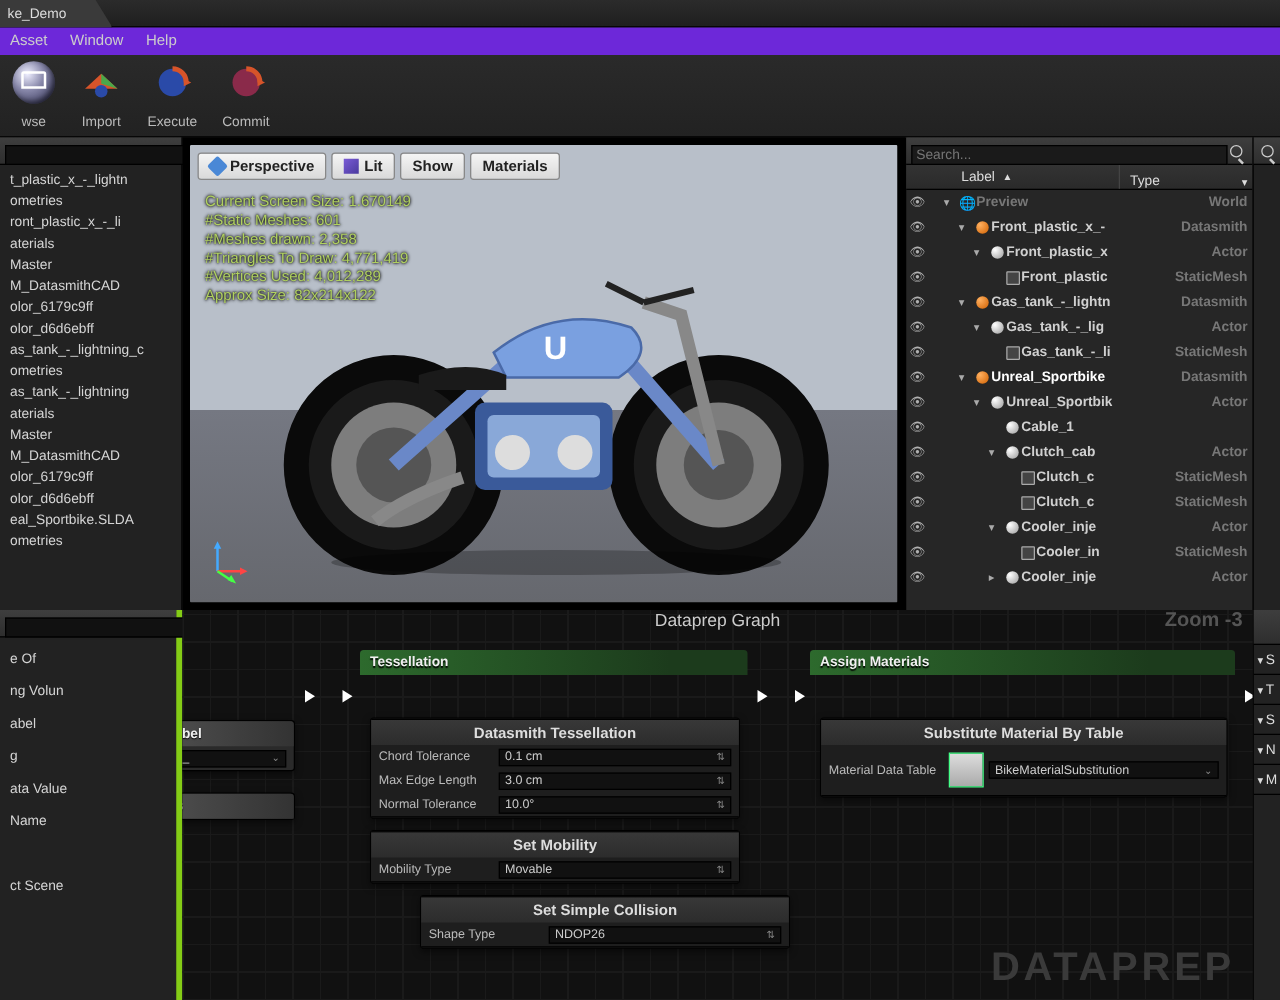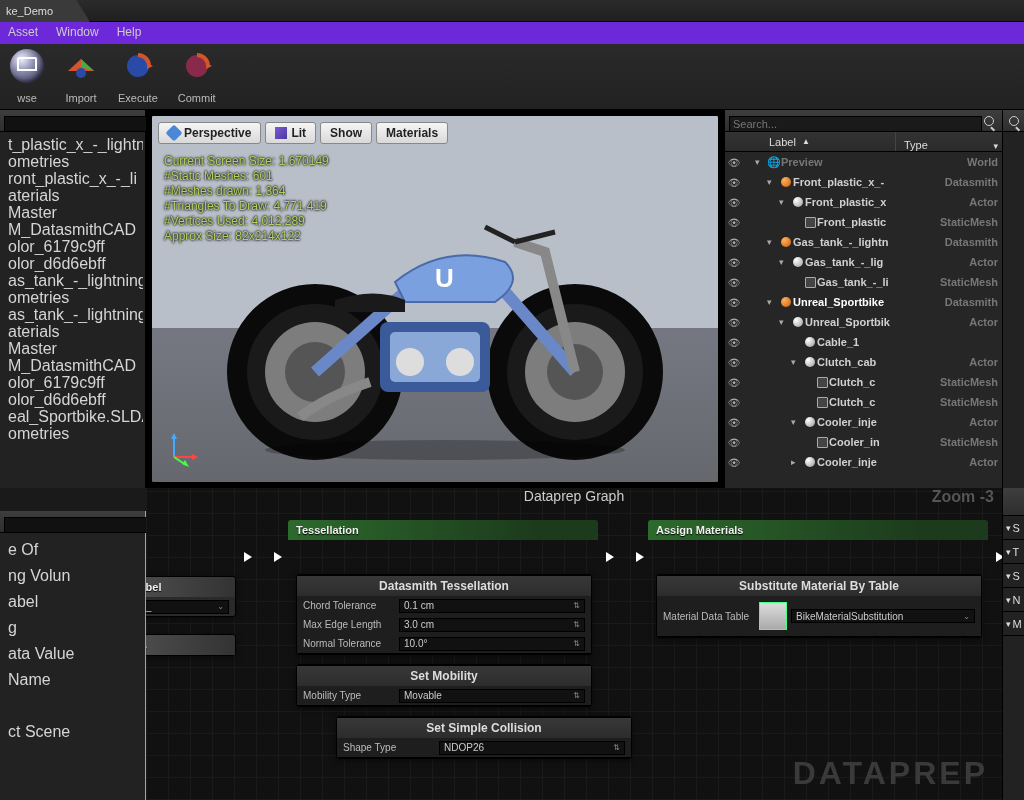--- a/index.html
+++ b/index.html
@@ -24,21 +24,21 @@
 
 
 .main { display:flex; height: 378px; }
 .leftcol { width:146px; background:#222; border-right:1px solid #000; display:flex; flex-direction:column; }
 .searchrow { height:22px; background:linear-gradient(#3e3e3e,#2e2e2e); border-bottom:1px solid #000; display:flex; padding:6px 4px; }
 .searchrow input { flex:1; background:#111; border:1px solid #000; height:16px; color:#ccc; padding:0 3px; font-size:11px; }
 .sicon { width:14px; height:14px; margin-left:2px; }
 .sicon::before { content:""; display:block; width:8px; height:8px; border:1.5px solid #ccc; border-radius:50%; }
 .sicon::after { content:""; display:block; width:5px; height:1.5px; background:#ccc; transform: rotate(45deg) translate(6px,-3px); }
 .treelist { flex:1; overflow:hidden; padding:4px 2px; }
-.treelist div { white-space:nowrap; overflow:hidden; text-overflow:clip; height:17px; line-height:17px; padding-left:6px; font-size:16px; color:#d5d5d5; }
+.treelist div { white-space:nowrap; overflow:hidden; text-overflow:clip; height:17px; line-height:17px; padding-left:6px; font-size:11px; color:#d5d5d5; }
 
 .viewport { flex:1; background:#000; position:relative; padding:5px; }
 .vp-inner { width:100%; height:100%; background: linear-gradient(#b8bfc9 0%, #b8bfc9 58%, #757882 58%, #66686e 100%); position:relative; border:1px solid #000; border-radius:2px; }
 .vp-toolbar { position:absolute; top:6px; left:6px; display:flex; gap:4px; z-index:5;}
 .vp-pill { background: linear-gradient(#f5f5f5,#d9d9d9); border:1px solid #888; border-radius:3px; padding:3px 9px; font-size:12px; color:#222; display:flex; align-items:center; gap:4px; font-weight:600; }
 .vp-pill .diamond { width:12px;height:12px; background:#4a88d6; transform:rotate(45deg); border-radius:2px;}
 .vp-pill .cube { width:12px;height:12px; background:linear-gradient(135deg,#7a5bd6,#4a3a9e); }
 .vp-stats { position:absolute; top:38px; left:12px; font-size:12px; color:#b0d060; text-shadow: 0 0 3px #000, 0 0 2px #000; line-height:15px; z-index:5;}
 .vp-gizmo { position:absolute; bottom:12px; left:12px; z-index:5; }
 .vp-gizmo svg { width:36px; height:36px; }
@@ -62,21 +62,21 @@
 .dot-orange{width:10px;height:10px;border-radius:50%;background:radial-gradient(circle at 30% 30%,#ffb060,#d06000);}
 .dot-white{width:10px;height:10px;border-radius:50%;background:radial-gradient(circle at 30% 30%,#fff,#999);}
 .meshico{width:11px;height:11px;border:1px solid #aaa;border-radius:1px;background:#444;}
 .worldico{color:#8ad;}
 
 .rightstrip { width:22px; background:#222; border-left:1px solid #000; }
 .rightstrip .searchrow { border-bottom:1px solid #000; }
 
 
 .bottom { height: 312px; display:flex; }
-.bleft { width:146px; background:#222; border-right:1px solid #84cc16; display:flex; flex-direction:column;margin-top:23px; }
+.bleft { width:146px; background:#222; border-right:5px solid #84cc16; display:flex; flex-direction:column; }
 .bleft .treelist div { height:26px; line-height:26px; }
 
 .graphpanel { flex:1; background:#111; position:relative; background-image: repeating-linear-gradient(0deg, #1a1a1a 0, #1a1a1a 1px, transparent 1px, transparent 22px), repeating-linear-gradient(90deg, #1a1a1a 0, #1a1a1a 1px, transparent 1px, transparent 22px); display:flex; flex-direction:column;}
 .gtitle { height:28px; display:flex; align-items:flex-start; justify-content:center; color:#ccc; font-size:14px; position:relative; }
 .gzoom { position:absolute; right:8px; color:#555; font-size:16px; font-weight:600; }
 .gcanvas { flex:1; position:relative; overflow:hidden; }
 
 .node { position:absolute; background:#2a2a2a; border:1px solid #000; border-radius:3px; box-shadow: 0 2px 6px rgba(0,0,0,.5); }
 .node-hdr { background: linear-gradient(90deg, #2d6a2d 0%, #1c3b1c 80%); height:20px; border-radius:3px 3px 0 0; display:flex; align-items:center; padding:0 8px; font-size:11px; color:#f0f0f0; font-weight:600; text-shadow:0 1px 1px #000;}
 .node-sub { background:#1e1e1e; border-top:1px solid #000; border-bottom:1px solid #000;}
@@ -190,21 +190,21 @@
         <div class="vp-pill">
             <span>Show</span>
           </div>
         <div class="vp-pill">
             <span>Materials</span>
           </div>
       </div>
       <div class="vp-stats" id="vpstats">
           <div>Current Screen Size: 1.670149</div>
           <div>#Static Meshes: 601</div>
-          <div>#Meshes drawn: 1,364</div>
+          <div>#Meshes drawn: 2,358</div>
           <div>#Triangles To Draw: 4,771,419</div>
           <div>#Vertices Used: 4,012,289</div>
           <div>Approx Size: 82x214x122</div>
         </div>
       <div class="moto">
         <svg viewBox="0 0 460 300">
 
           <circle cx="110" cy="210" r="78" fill="#1a1a1a"></circle>
             <circle cx="110" cy="210" r="78" fill="none" stroke="#0a0a0a" stroke-width="20"></circle>
           <circle cx="110" cy="210" r="50" fill="#888" opacity=".9"></circle>

